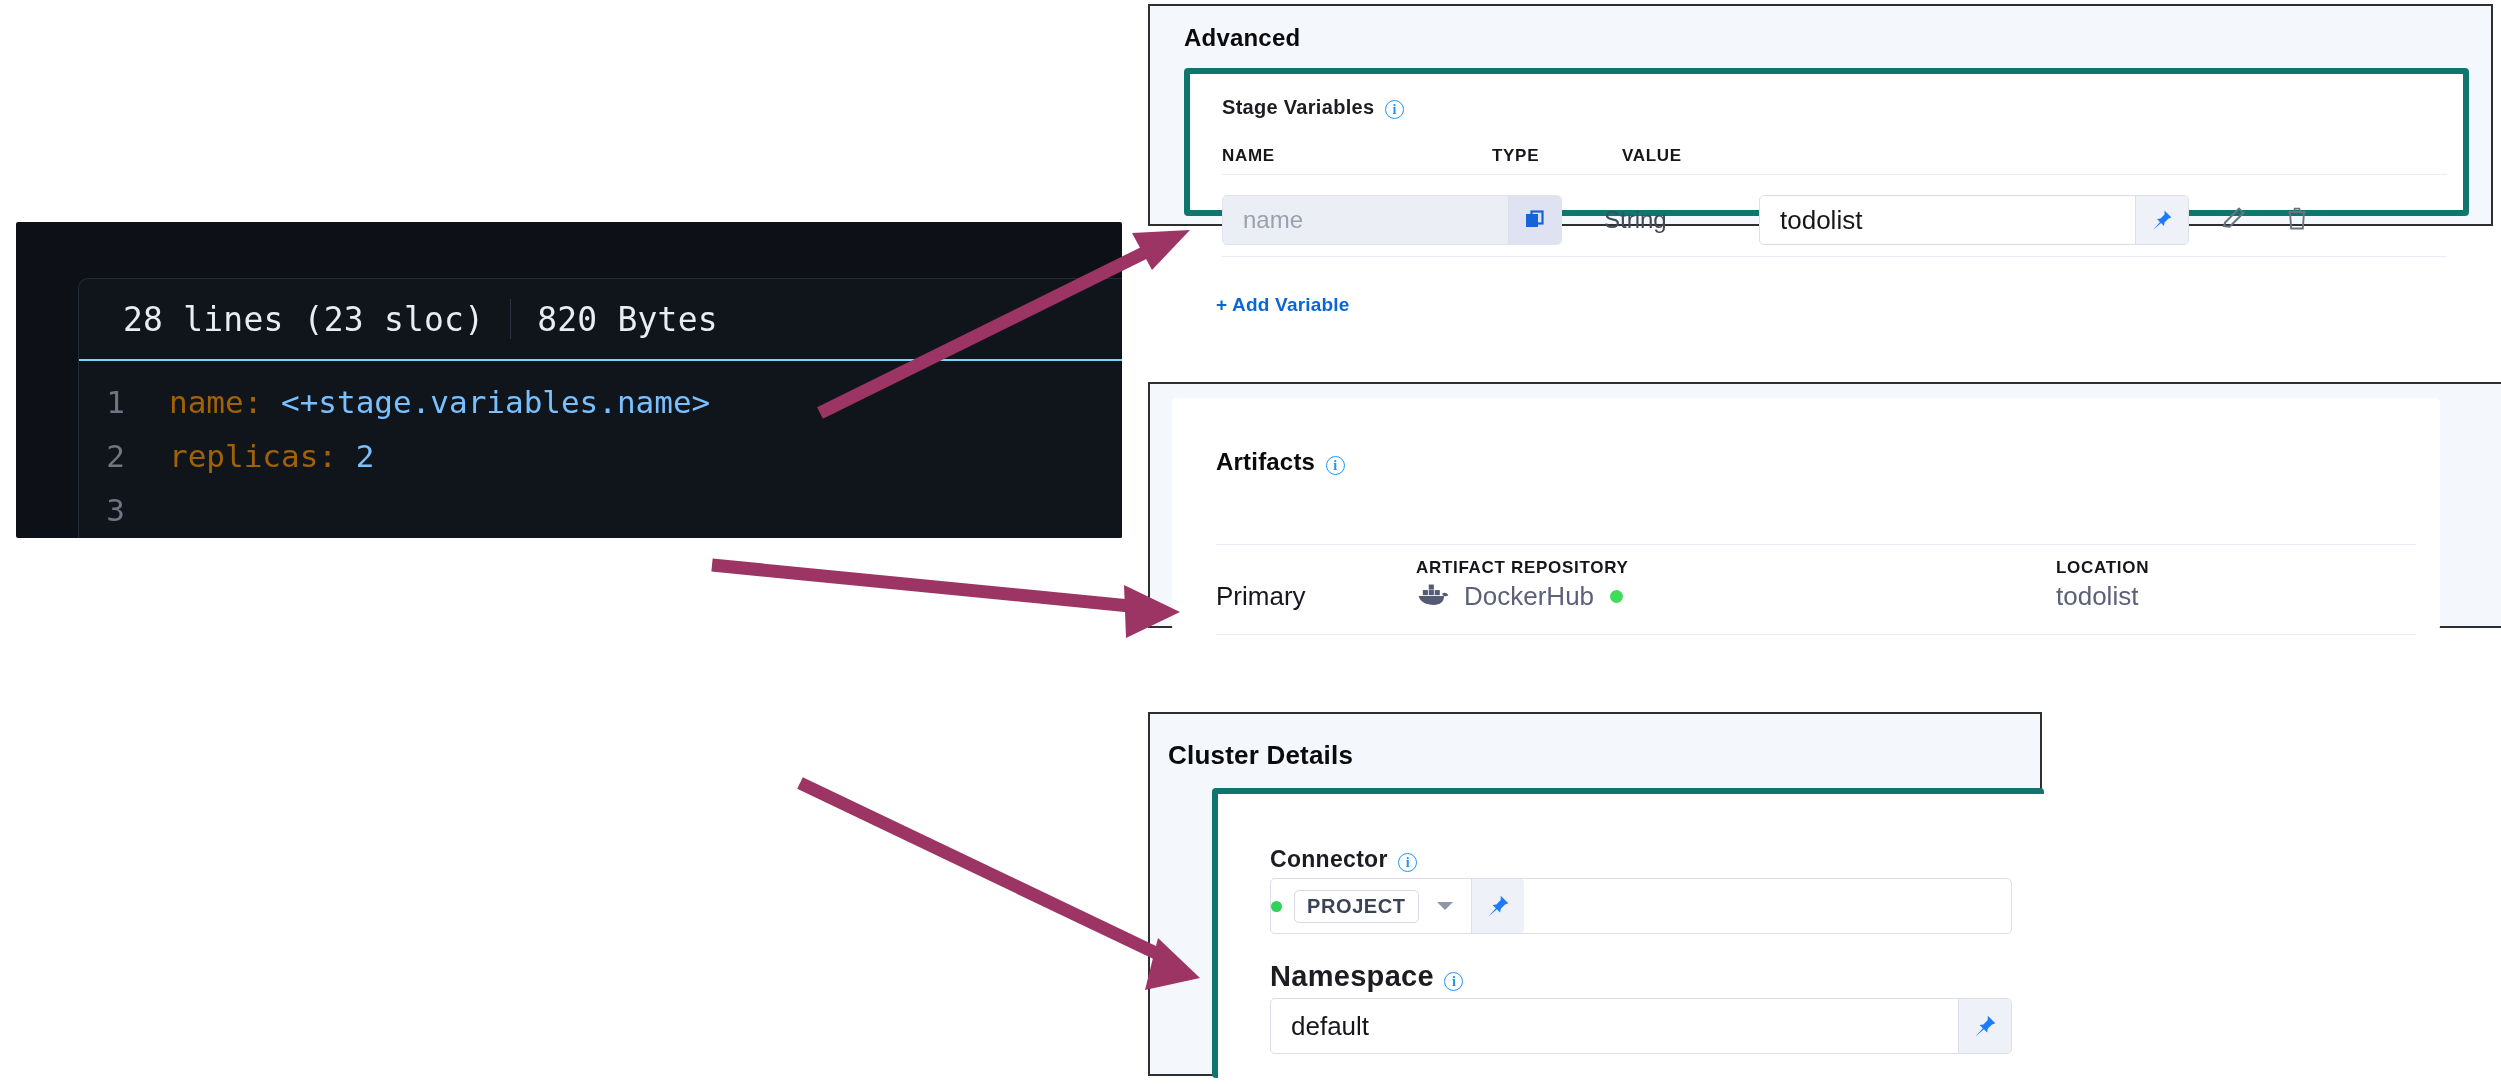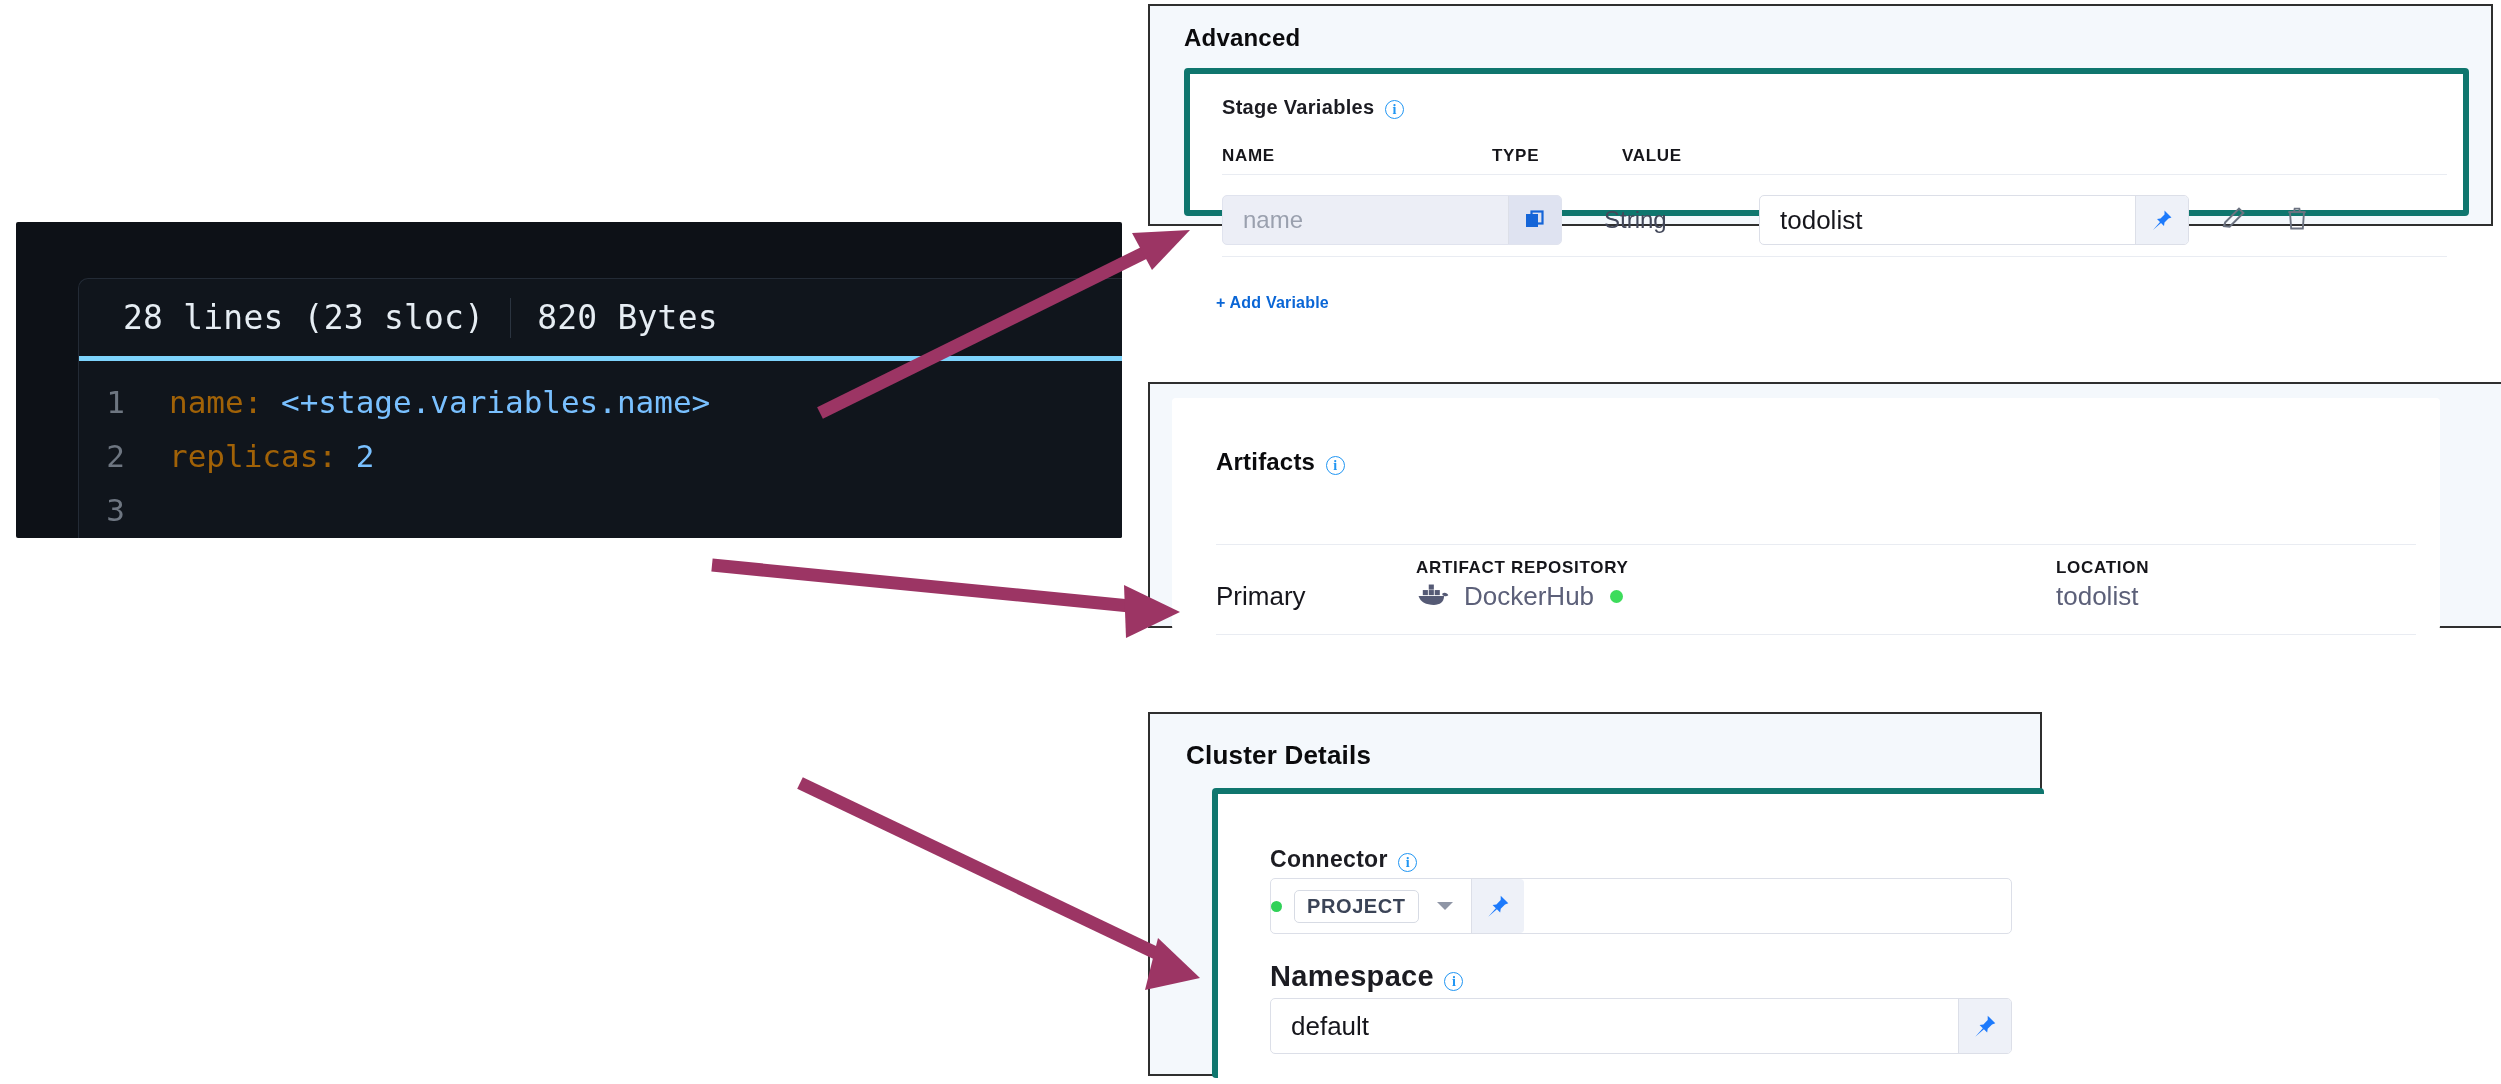--- a/index.html
+++ b/index.html
@@ -18,21 +18,21 @@
   #code-inner{
     position:absolute;left:62px;top:56px;right:-40px;bottom:-20px;
     background:#10151c;border:1px solid #232b36;border-radius:10px;
     border-right:none;border-bottom:none;
   }
   #code-meta{
     height:82px;display:flex;align-items:center;
     padding-left:44px;color:#e6edf3;
     font-family:"DejaVu Sans Mono","Liberation Mono",monospace;
     font-size:33px;letter-spacing:.2px;
-    border-bottom:5px solid #7dd3fc;
+    border-bottom:2px solid #7dd3fc;
     box-sizing:border-box;
   }
   #code-meta .sep{
     display:inline-block;width:1px;height:40px;background:#2b3440;margin:0 26px;
   }
   #code-lines{
     font-family:"DejaVu Sans Mono","Liberation Mono",monospace;
     font-size:31px;line-height:54px;padding-top:14px;
   }
   .cl{display:flex;align-items:baseline;white-space:pre;}
@@ -83,21 +83,21 @@
   .grn2{width:13px;height:13px;border-radius:50%;background:#3ddc5b;flex:none;}
   .scopechip{
     border:1px solid #d7dbe4;border-radius:5px;padding:4px 12px;
     font-size:20px;font-weight:bold;color:#3b4457;letter-spacing:.6px;
     margin-left:12px;
   }
   .caret{
     width:0;height:0;border-left:8px solid transparent;border-right:8px solid transparent;
     border-top:8px solid #8f96a6;margin:0 18px;
   }
-  .linkbtn{font-size:16px;font-weight:bold;color:#0a66d6;letter-spacing:.2px;}
+  .linkbtn{font-size:19px;font-weight:bold;color:#0a66d6;letter-spacing:.2px;}
   .valtxt{font-size:24px;color:#43485a;}
   .arrows{position:absolute;left:0;top:0;width:2501px;height:1084px;pointer-events:none;}
 </style>
 </head>
 <body>
 
 <div id="code-panel">
   <div id="code-inner">
     <div id="code-meta">
       <span>28 lines (23 sloc)</span>
@@ -204,21 +204,21 @@
         <span class="grn2" style="margin-left:16px;"></span>
       </span>
       <span class="valtxt" style="font-size:26px;color:#5c6079;">todolist</span>
     </div>
 
     <div class="hr" style="position:absolute;left:44px;top:236px;width:1200px;"></div>
   </div>
 </div>
 
 <div class="card" style="left:1148px;top:712px;width:894px;height:364px;">
-  <div style="padding:26px 0 0 36px;">
+  <div style="padding:26px 0 0 18px;">
     <span class="sec-title" style="font-size:26px;">Cluster Details</span>
   </div>
 
   <div class="inner" style="position:absolute;left:62px;top:74px;width:832px;height:290px;border-right:none;border-bottom:none;">
     <div style="position:absolute;left:52px;top:52px;">
       <span class="lbl" style="font-size:23px;">Connector</span>
       <span class="infoicon">i</span>
     </div>
     <div class="fld" style="position:absolute;left:52px;top:84px;width:742px;height:56px;">
       <span class="grn"></span>

